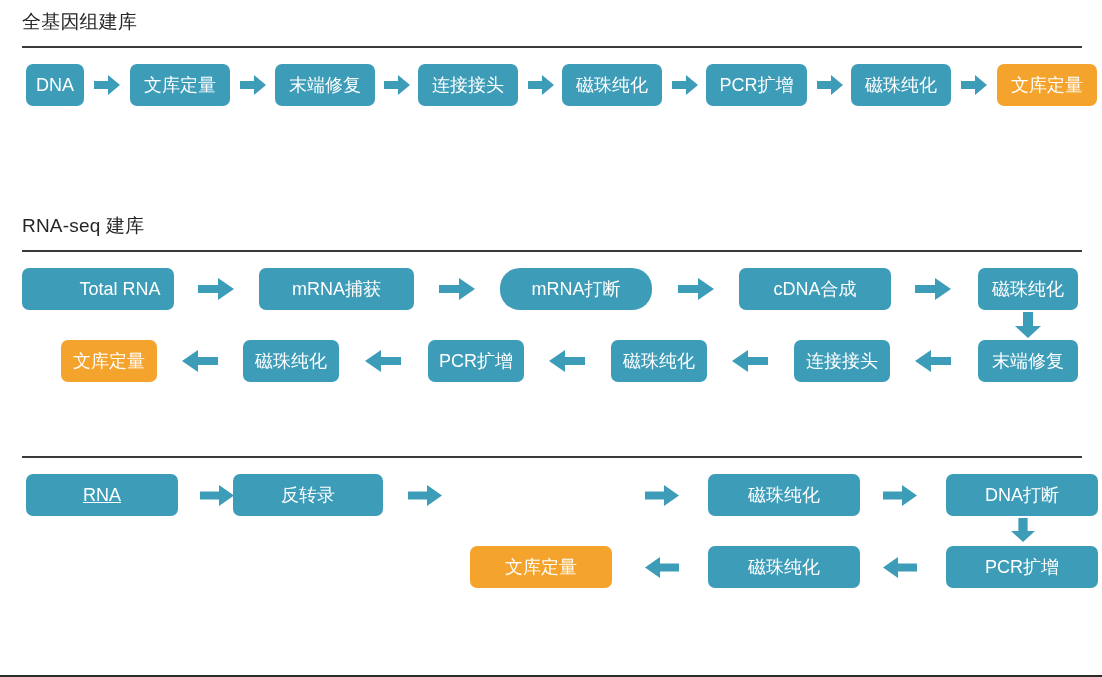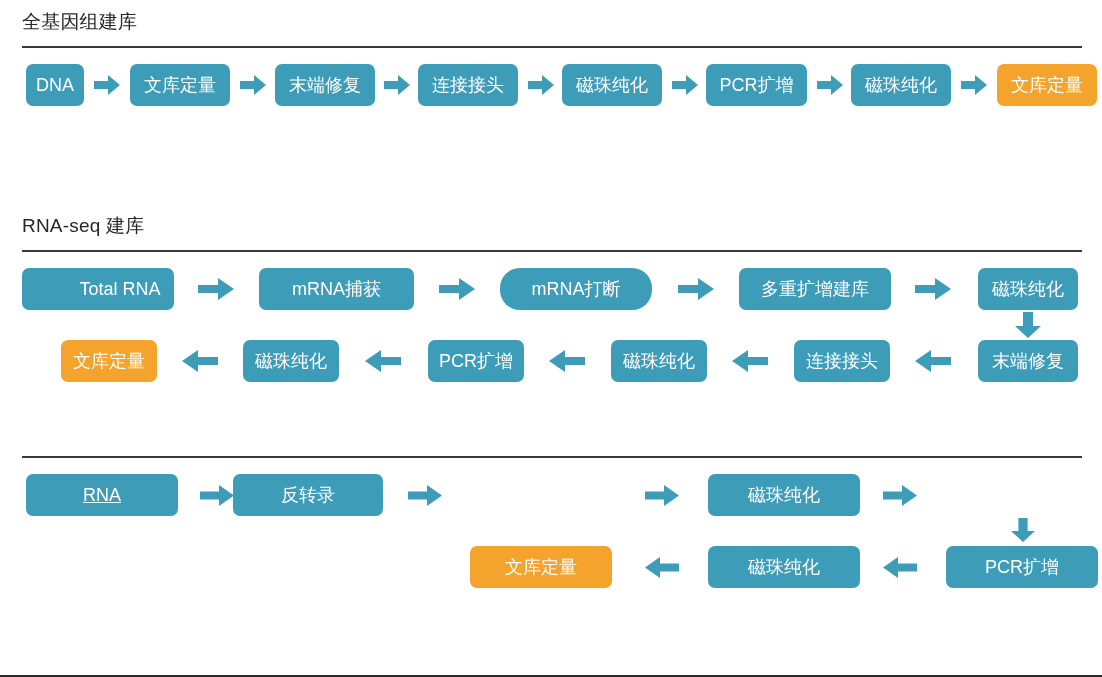--- a/index.html
+++ b/index.html
@@ -168,21 +168,21 @@
           <svg width="36" height="22" viewBox="0 0 36 22">
               <path d="M0 7 h20 V0 l16 11 -16 11 V15 H0 Z" fill="currentColor"></path>
             </svg>
         </div>
         <div class="node" style="left:500px;width:152px;border-radius:20px;">mRNA打断</div>
         <div class="arrow" style="left:673px;width:46px;">
           <svg width="36" height="22" viewBox="0 0 36 22">
               <path d="M0 7 h20 V0 l16 11 -16 11 V15 H0 Z" fill="currentColor"></path>
             </svg>
         </div>
-        <div class="node" style="left:739px;width:152px;">多重扩增建库</div>
+        <div class="node" style="left:739px;width:152px;">cDNA合成</div>
         <div class="arrow" style="left:910px;width:46px;">
           <svg width="36" height="22" viewBox="0 0 36 22">
               <path d="M0 7 h20 V0 l16 11 -16 11 V15 H0 Z" fill="currentColor"></path>
             </svg>
         </div>
         <div class="node" style="left:978px;width:100px;">磁珠纯化</div>
         <div class="down-arrow" style="left:1015px;top:44px;">
           <svg width="26" height="26" viewBox="0 0 26 26">
               <path d="M8 0 h10 v14 h8 l-13 12 -13 -12 h8 Z" fill="currentColor"></path>
             </svg>
@@ -244,20 +244,21 @@
           <svg width="34" height="21" viewBox="0 0 34 21">
               <path d="M0 6.5 h19 V0 l15 10.5 -15 10.5 V14.5 H0 Z" fill="currentColor"></path>
             </svg>
         </div>
         <div class="node" style="left:708px;width:152px;">磁珠纯化</div>
         <div class="arrow" style="left:879px;width:42px;">
           <svg width="34" height="21" viewBox="0 0 34 21">
               <path d="M0 6.5 h19 V0 l15 10.5 -15 10.5 V14.5 H0 Z" fill="currentColor"></path>
             </svg>
         </div>
+        <div class="node" style="left:946px;width:152px;">DNA打断</div>
         <div class="down-arrow" style="left:1011px;top:44px;">
           <svg width="24" height="24" viewBox="0 0 26 26">
               <path d="M8 0 h10 v14 h8 l-13 12 -13 -12 h8 Z" fill="currentColor"></path>
             </svg>
         </div>
       </div>
       <div class="row" style="margin-top:28px;">
         <div class="node accent" style="left:470px;width:142px;">文库定量</div>
         <div class="arrow" style="left:641px;width:42px;">
           <svg width="34" height="21" viewBox="0 0 34 21">

